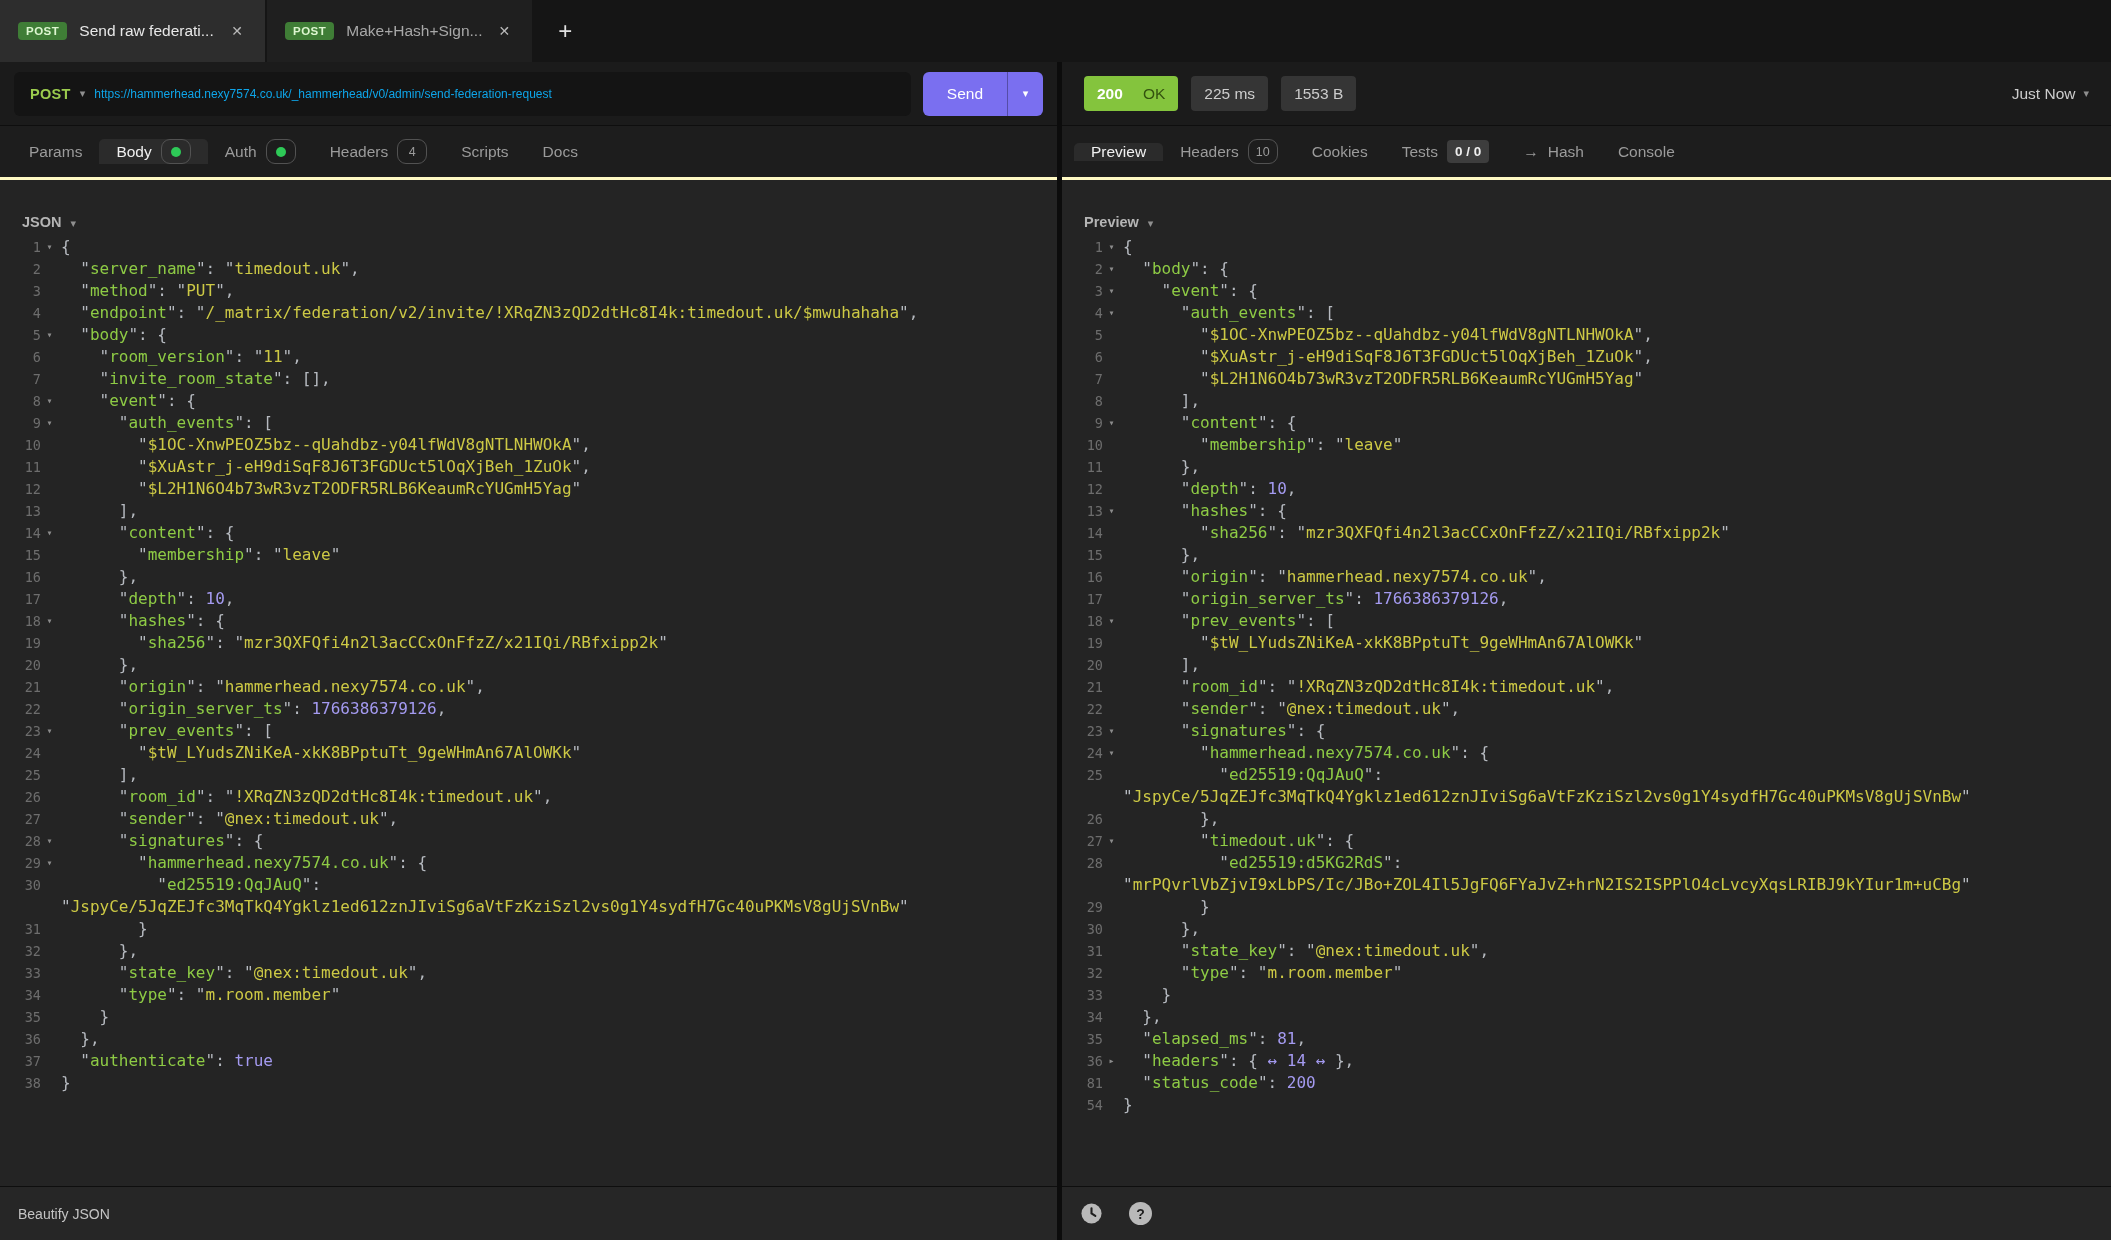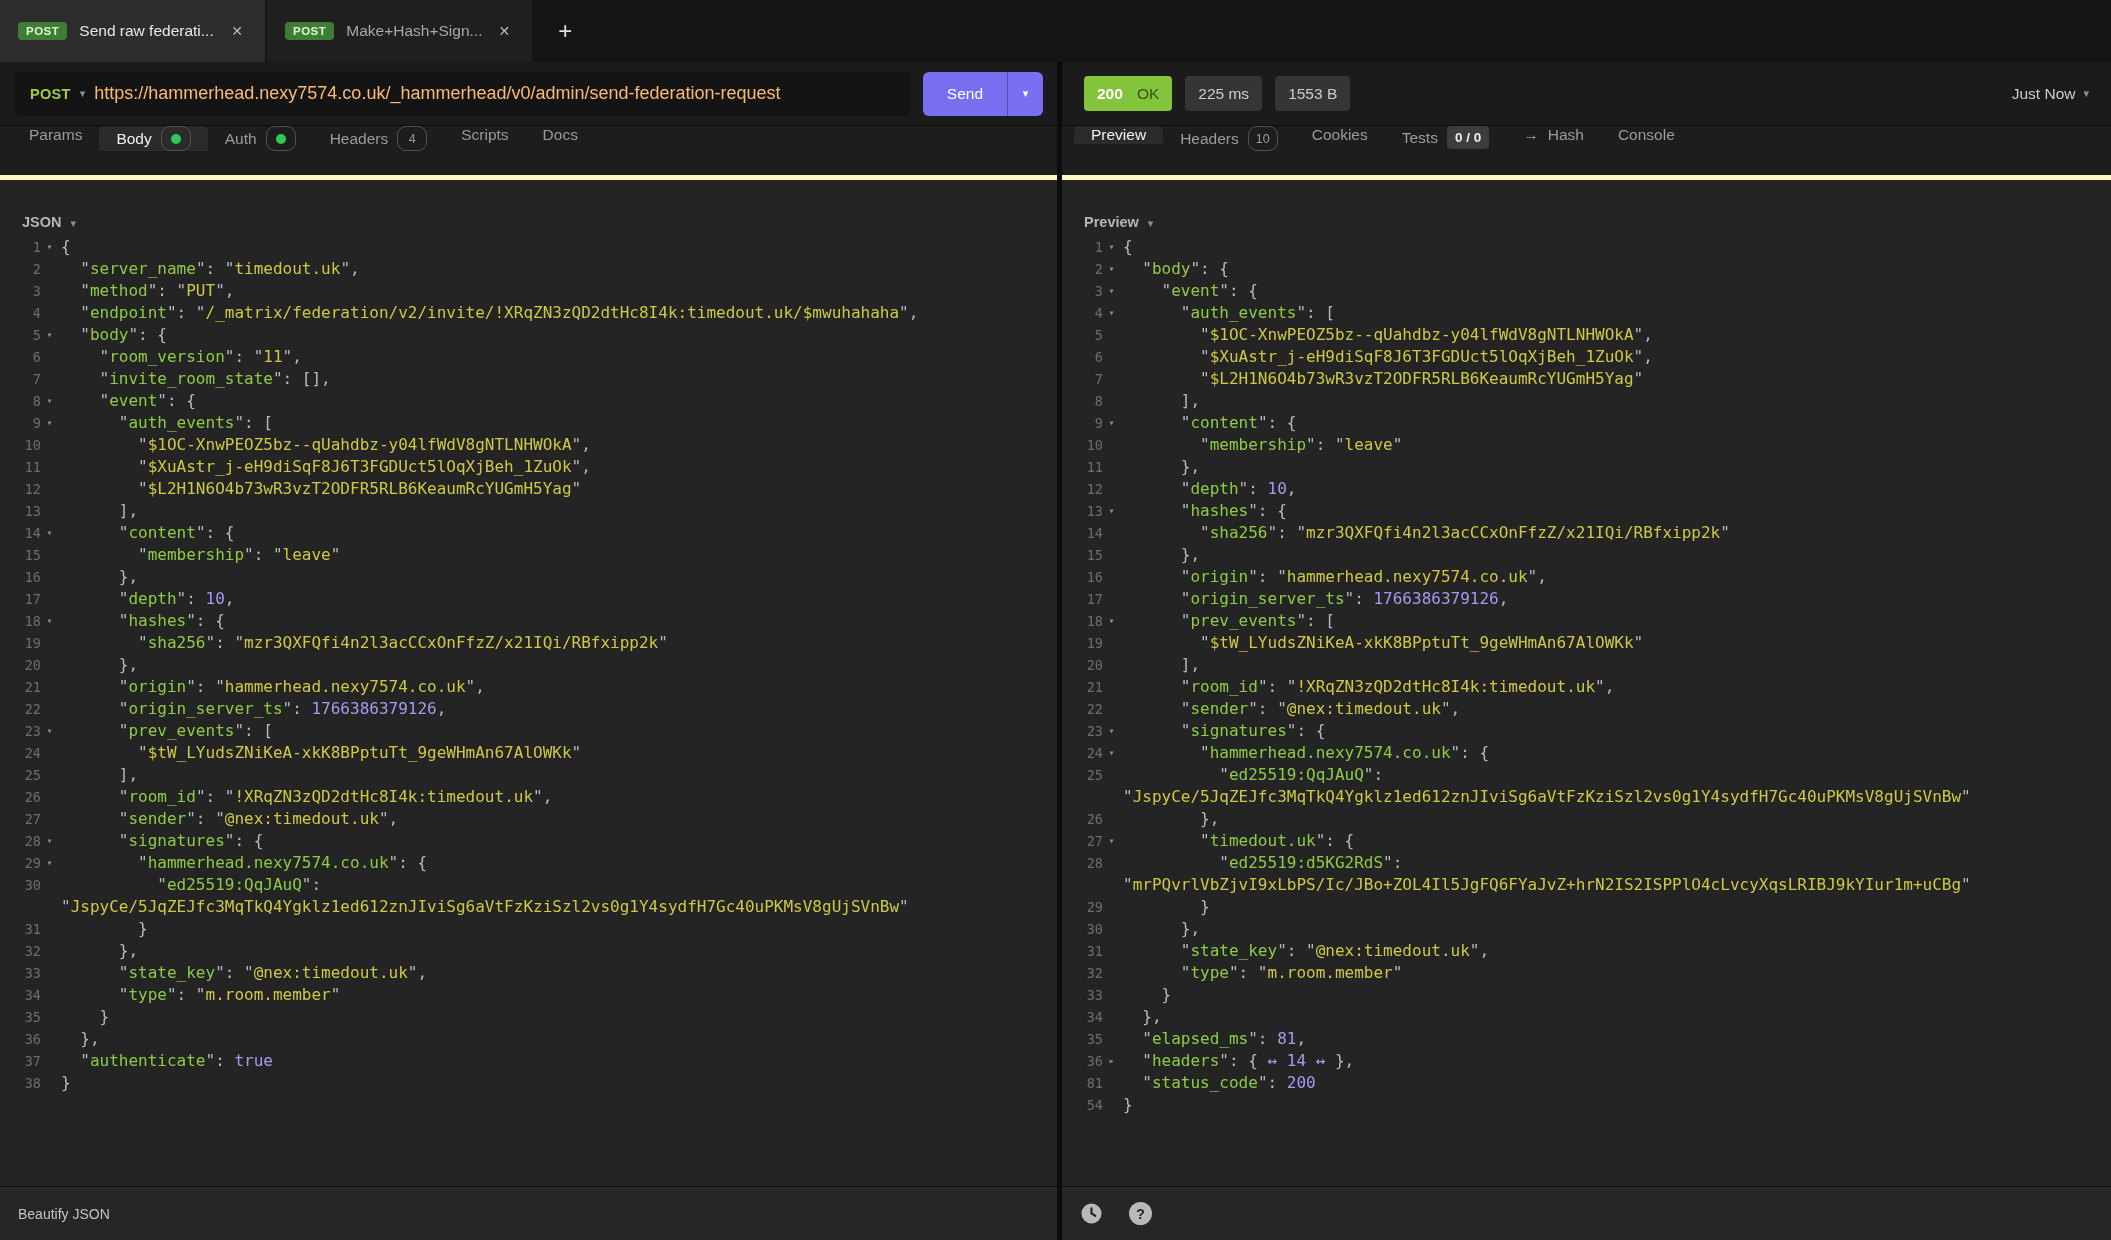--- a/index.html
+++ b/index.html
@@ -22,35 +22,35 @@
   .pane { display:flex; flex-direction:column; min-width:0; background:#242424; }
   .pane.left { width:1057px; flex:none; }
   .divider { width:5px; background:#0c0c0c; flex:none; }
   .pane.right { flex:1; }
 
   
   .urlrow { height:64px; flex:none; background:#1b1b1b; border-bottom:1px solid #0e0e0e; display:flex; align-items:center; gap:12px; padding:0 14px; }
   .urlbox { flex:1; height:44px; background:#141414; border-radius:6px; display:flex; align-items:center; gap:9px; padding:0 16px; min-width:0; }
   .method { color:#9ccc4e; font-weight:700; font-size:14.5px; letter-spacing:.3px; }
   .chev { color:#8f8f8f; font-size:11px; }
-  .url { color:#fdba74; font-size:18px; white-space:nowrap; overflow:hidden; }
+  .url { color:#0ea5e9; font-size:12px; white-space:nowrap; overflow:hidden; }
   .sendbtn { height:44px; display:flex; border-radius:6px; overflow:hidden; flex:none; }
   .send-main { background:#7a6ff0; border:none; color:#fff; font-size:15.5px; padding:4px 24px; font-family:inherit; }
   .send-arrow { background:#7a6ff0; border:none; border-left:1px solid rgba(0,0,0,.3); color:#fff; width:36px; font-size:11px; }
 
   .statusrow { height:64px; flex:none; background:#1b1b1b; border-bottom:1px solid #0e0e0e; display:flex; align-items:center; gap:13px; padding:0 22px; }
   .badge { height:35px; display:inline-flex; align-items:center; padding:0 13px; border-radius:4px; font-size:15.5px; }
   .badge.ok { background:#84c43d; }
   .badge.ok b { color:#ffffff; font-weight:700; }
-  .badge.ok span { color:#33520f; margin-left:14px; }
+  .badge.ok span { color:#33520f; margin-left:20px; }
   .badge.gray { background:#353535; color:#cdcdcd; }
   .age { margin-left:auto; color:#cdcdcd; font-size:15.5px; display:flex; align-items:center; gap:8px; }
 
   
-  .tabs { height:54px; flex:none; background:#1d1d1d; border-bottom:5px solid #fef9c3; display:flex; align-items:flex-start; padding:0 12px; }
+  .tabs { height:54px; flex:none; background:#1d1d1d; border-bottom:3px solid #fef9c3; display:flex; align-items:center; padding:0 12px; }
   .tab { display:flex; align-items:center; gap:9px; padding:0 17px; color:#9b9b9b; font-size:15.5px; white-space:nowrap; cursor:default; }
   .tab.active { background:#2b2b2b; color:#f0f0f0; border-radius:5px 5px 0 0; }
   .pill { border:1px solid #525252; border-radius:9px; min-width:30px; height:25px; display:inline-flex; align-items:center; justify-content:center; padding:0 7px; }
   .pill .dot { width:10px; height:10px; border-radius:50%; background:#2ec957; }
   .pill.num { color:#9b9b9b; font-size:12.5px; }
   .tests { background:#3d3d3d; color:#ededed; font-weight:700; font-size:13.5px; padding:4px 8px; border-radius:4px; }
   .tab-prefix { color:#9b9b9b; }
 
   
   .toolbar { height:50px; flex:none; background:#242424; display:flex; align-items:flex-end; gap:9px; padding:0 22px; }

